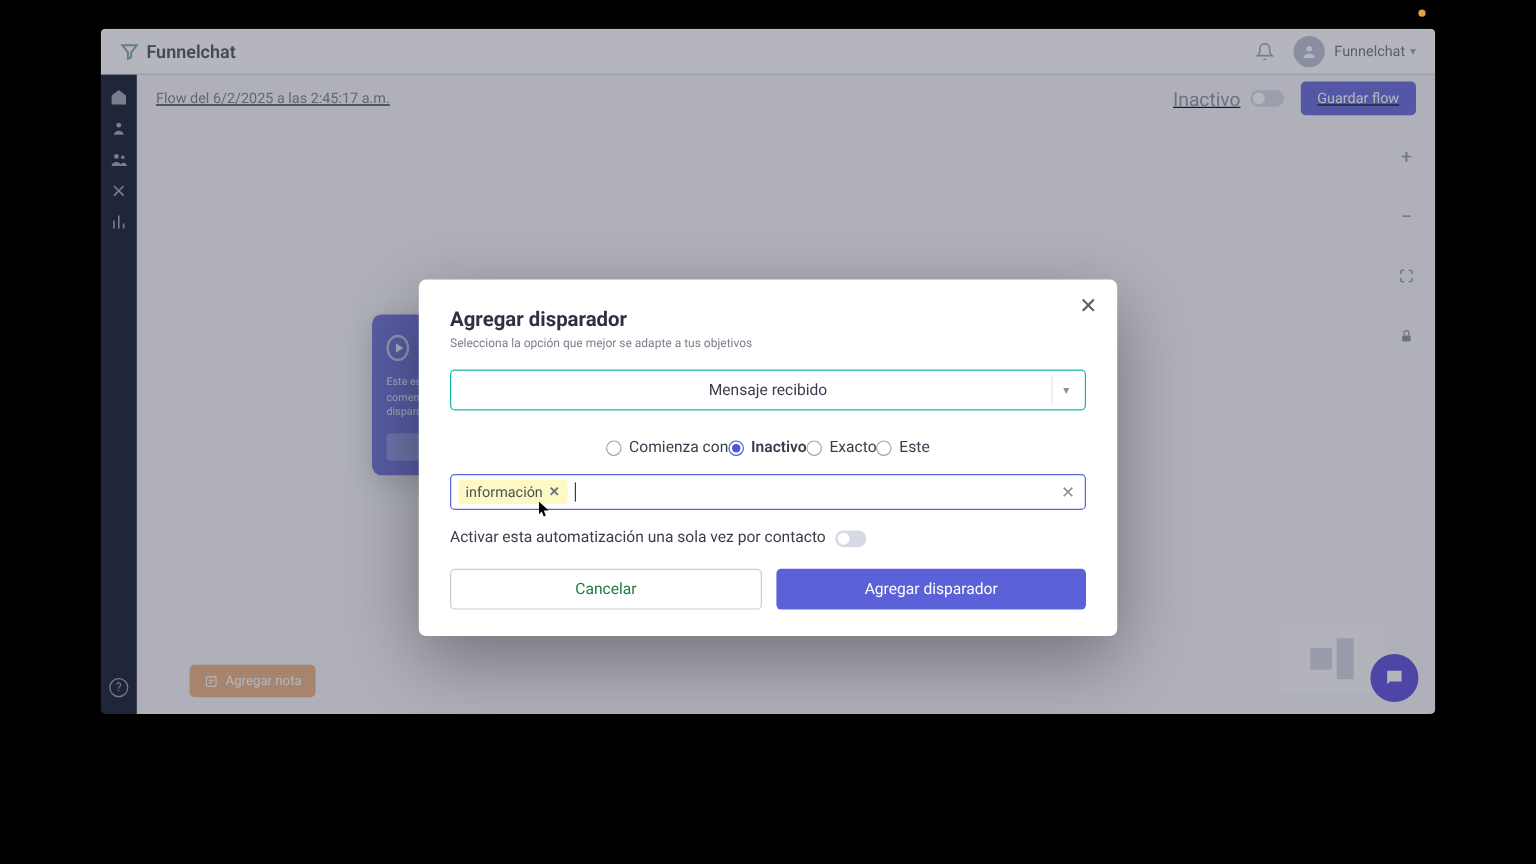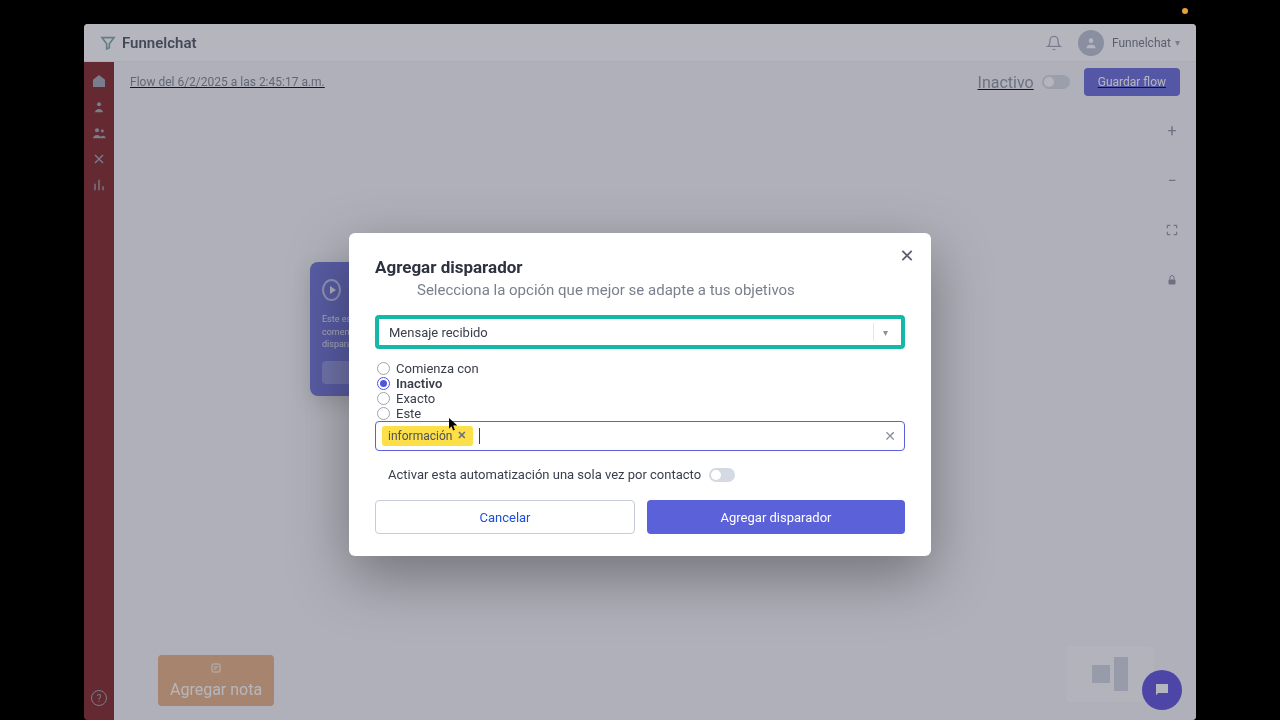--- a/index.html
+++ b/index.html
@@ -1,18 +1,18 @@
 <!DOCTYPE html>
 <html><head>
 <meta charset="utf-8">
 <style>
 * { margin: 0; padding: 0; box-sizing: border-box; font-family: -apple-system, BlinkMacSystemFont, "Segoe UI", Roboto, sans-serif; }
 html, body { width: 1280px; height: 720px; overflow: hidden; background: #000; }
 
-.app-frame { position: absolute; left: 84px; top: 24px; width: 1112px; height: 696px; background: #7f1d1d; border-radius: 4px; overflow: hidden; }
+.app-frame { position: absolute; left: 84px; top: 24px; width: 1112px; height: 571px; background: #0f172a; border-radius: 4px; overflow: hidden; }
 
 .topbar { height: 38px; background: #fff; display: flex; align-items: center; padding: 0 16px; border-bottom: 1px solid #eceef3; }
 .logo-wrap { display: flex; align-items: center; gap: 6px; }
 .logo-mark { width: 16px; height: 16px; color: #7aa6a0; }
 .logo-text { font-size: 15px; font-weight: 600; color: #4a4f5c; }
 .topbar-spacer { flex: 1; }
 .bell-btn { width: 28px; height: 28px; display: flex; align-items: center; justify-content: center; color: #9ea4b3; border-radius: 50%; cursor: pointer; }
 .avatar { width: 26px; height: 26px; border-radius: 50%; background: #b9bfd0; margin-left: 10px; display: flex; align-items: center; justify-content: center; color: #fff; }
 .user-name { font-size: 12px; color: #6c7180; margin-left: 8px; }
 .chev { margin-left: 4px; color: #9ea4b3; font-size: 10px; }
@@ -39,61 +39,61 @@
 .origin-play::after { content: ""; border-left: 6px solid rgba(255,255,255,0.9); border-top: 4px solid transparent; border-bottom: 4px solid transparent; margin-left: 2px; }
 .origin-title { font-size: 12px; font-weight: 600; line-height: 1.3; }
 .origin-desc { font-size: 9px; line-height: 1.4; color: rgba(255,255,255,0.85); margin-bottom: 10px; }
 .origin-action { background: rgba(255,255,255,0.25); color: #fff; font-size: 11px; padding: 5px 10px; border-radius: 4px; border: none; cursor: pointer; width: 100%; }
 
 .popout-header { position: absolute; left: 420px; top: 189px; width: 190px; display: flex; align-items: center; }
 .spin { width: 12px; height: 12px; border: 2px solid #c8ccd9; border-top-color: transparent; border-radius: 50%; margin-right: 6px; }
 .popout-q { font-size: 12px; font-weight: 600; color: #4a4f5c; }
 .popout-close { position: absolute; left: 590px; top: 186px; color: #8b90a0; font-size: 16px; cursor: pointer; }
 
-.add-note-btn { position: absolute; left: 44px; bottom: 14px; background: #e9af7e; color: #fff; font-size: 16px; padding: 7px 12px; border-radius: 4px; border: none; cursor: pointer; display: flex; align-items: center; gap: 6px; flex-direction: column; }
+.add-note-btn { position: absolute; left: 44px; bottom: 14px; background: #e9af7e; color: #fff; font-size: 11px; padding: 7px 12px; border-radius: 4px; border: none; cursor: pointer; display: flex; align-items: center; gap: 6px; }
 
 .minimap { position: absolute; right: 42px; bottom: 18px; width: 88px; height: 56px; background: rgba(255,255,255,0.5); border-radius: 4px; display: flex; align-items: center; justify-content: center; gap: 4px; padding: 4px; }
 .minimap .mm-a { width: 18px; height: 18px; background: #cfd3e0; }
 .minimap .mm-b { width: 14px; height: 34px; background: #cfd3e0; }
 
 .fab { position: absolute; right: 14px; bottom: 10px; width: 40px; height: 40px; border-radius: 50%; background: #5a4bdb; display: flex; align-items: center; justify-content: center; color: #fff; cursor: pointer; }
 
 .dim-overlay { position: absolute; inset: 0; background: rgba(60,64,82,0.38); }
 
 .modal { position: absolute; left: 349px; top: 233px; width: 582px; background: #fff; border-radius: 6px; box-shadow: 0 20px 60px rgba(0,0,0,0.35); padding: 24px 26px 22px; }
 .modal-close { position: absolute; right: 14px; top: 12px; color: #5a5f6e; font-size: 18px; cursor: pointer; width: 20px; height: 20px; display: flex; align-items: center; justify-content: center; }
 .modal-title { font-size: 17px; font-weight: 700; color: #2e3240; margin-bottom: 4px; }
-.modal-sub { font-size: 15px; color: #7a7f8c; margin-bottom: 16px; margin-left: 42px; }
-
-.select-box { position: relative; border: 4px solid #14b8a6; border-radius: 4px; height: 34px; display: flex; align-items: center; padding: 0 10px; font-size: 13px; color: #3a3e4c; margin-bottom: 12px; cursor: pointer; }
+.modal-sub { font-size: 10px; color: #7a7f8c; margin-bottom: 16px; }
+
+.select-box { position: relative; border: 1px solid #14b8a6; border-radius: 4px; height: 34px; display: flex; align-items: center; padding: 0 10px; font-size: 13px; color: #3a3e4c; margin-bottom: 24px; cursor: pointer; justify-content: center; }
 .select-caret { position: absolute; right: 4px; top: 4px; bottom: 4px; width: 24px; border-left: 1px solid #e3e6ee; display: flex; align-items: center; justify-content: center; color: #8b90a0; font-size: 10px; }
 
-.radio-row { display: flex; justify-content: center; padding: 0 2px; flex-direction: column; }
+.radio-row { display: flex; justify-content: center; margin-bottom: 14px; padding: 0 2px; }
 .radio-opt { display: flex; align-items: center; gap: 6px; cursor: pointer; }
 .radio-dot { width: 13px; height: 13px; border-radius: 50%; border: 1.5px solid #9ea4b3; position: relative; flex-shrink: 0; }
 .radio-opt.sel .radio-dot { border-color: #4f55d6; }
 .radio-opt.sel .radio-dot::after { content: ""; position: absolute; inset: 2px; border-radius: 50%; background: #4f55d6; }
 .radio-lbl { font-size: 13px; color: #3a3e4c; }
 .radio-opt.sel .radio-lbl { font-weight: 600; }
 
 .tag-input { border: 1.5px solid #5b61d8; border-radius: 4px; min-height: 30px; display: flex; align-items: center; padding: 3px 6px; gap: 6px; margin-bottom: 16px; position: relative; }
-.tag-chip { background: #fde047; border-radius: 3px; padding: 3px 6px; font-size: 12px; color: #4a4f5c; display: flex; gap: 5px; }
+.tag-chip { background: #fef9c3; border-radius: 3px; padding: 3px 6px; font-size: 12px; color: #4a4f5c; display: flex; gap: 5px; }
 .tag-x { color: #6c7180; font-size: 11px; cursor: pointer; font-weight: 700; }
 .tag-cursor { width: 1px; height: 16px; background: #3a3e4c; animation: blink 1s step-end infinite; }
 @keyframes blink { 50% { opacity: 0; } }
 .tag-clear { position: absolute; right: 8px; color: #8b90a0; font-size: 14px; cursor: pointer; }
 
-.switch-row { display: flex; align-items: center; gap: 8px; margin-bottom: 18px; margin-left: 13px; }
+.switch-row { display: flex; align-items: center; gap: 8px; margin-bottom: 18px; }
 .switch-lbl { font-size: 13px; color: #3a3e4c; }
 .switch { width: 26px; height: 14px; border-radius: 8px; background: #d5d9e3; position: relative; cursor: pointer; }
 .switch::after { content: ""; position: absolute; left: 2px; top: 2px; width: 10px; height: 10px; border-radius: 50%; background: #fff; }
 
 .btn-row { display: flex; gap: 12px; }
 .btn { flex: 1; height: 34px; border-radius: 4px; font-size: 13px; cursor: pointer; border: none; }
-.btn-cancel { background: #fff; border: 1px solid #c8ccd9; color: #1d4ed8; }
+.btn-cancel { background: #fff; border: 1px solid #c8ccd9; color: #15803d; }
 .btn-primary { background: #5b61d8; color: #fff; }
 
 .mouse-cursor { position: absolute; left: 449px; top: 418px; width: 10px; height: 14px; pointer-events: none; z-index: 50; }
 .mouse-cursor svg { display: block; }
 
 .mac-dot { position: absolute; right: 92px; top: 8px; width: 6px; height: 6px; border-radius: 50%; background: #e8a13a; }
 </style>
 </head>
 <body>
 

